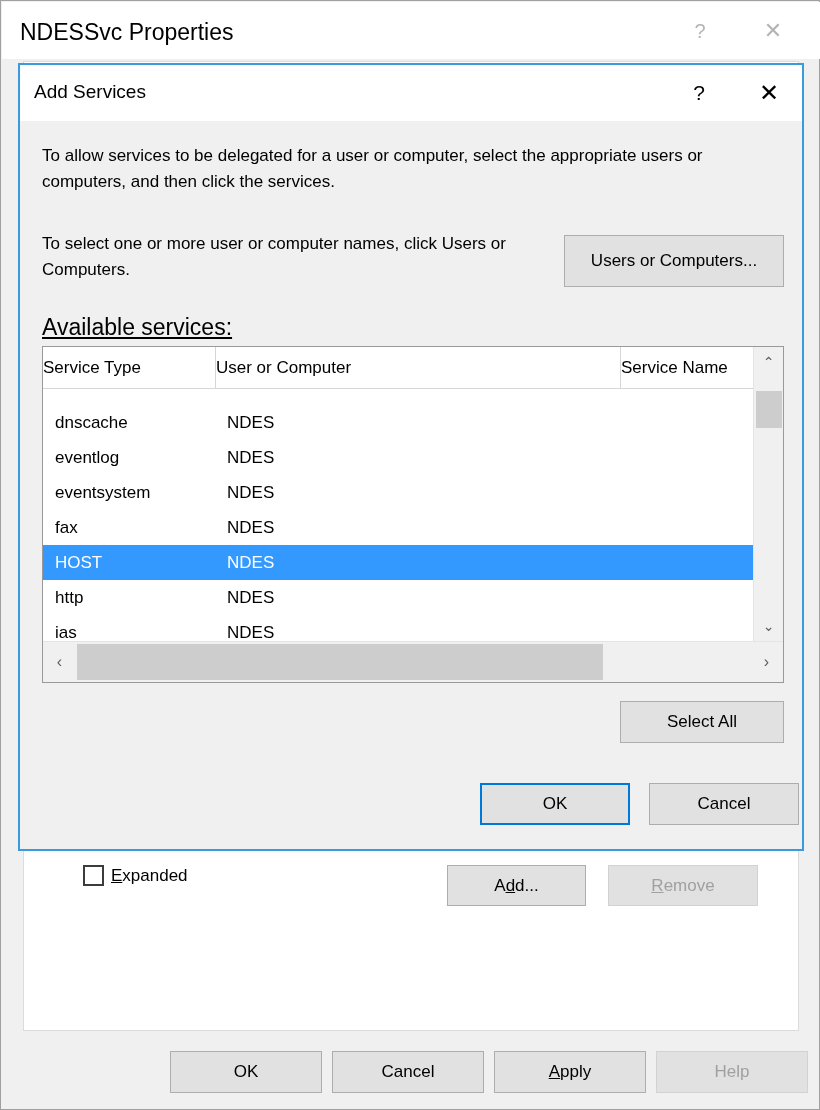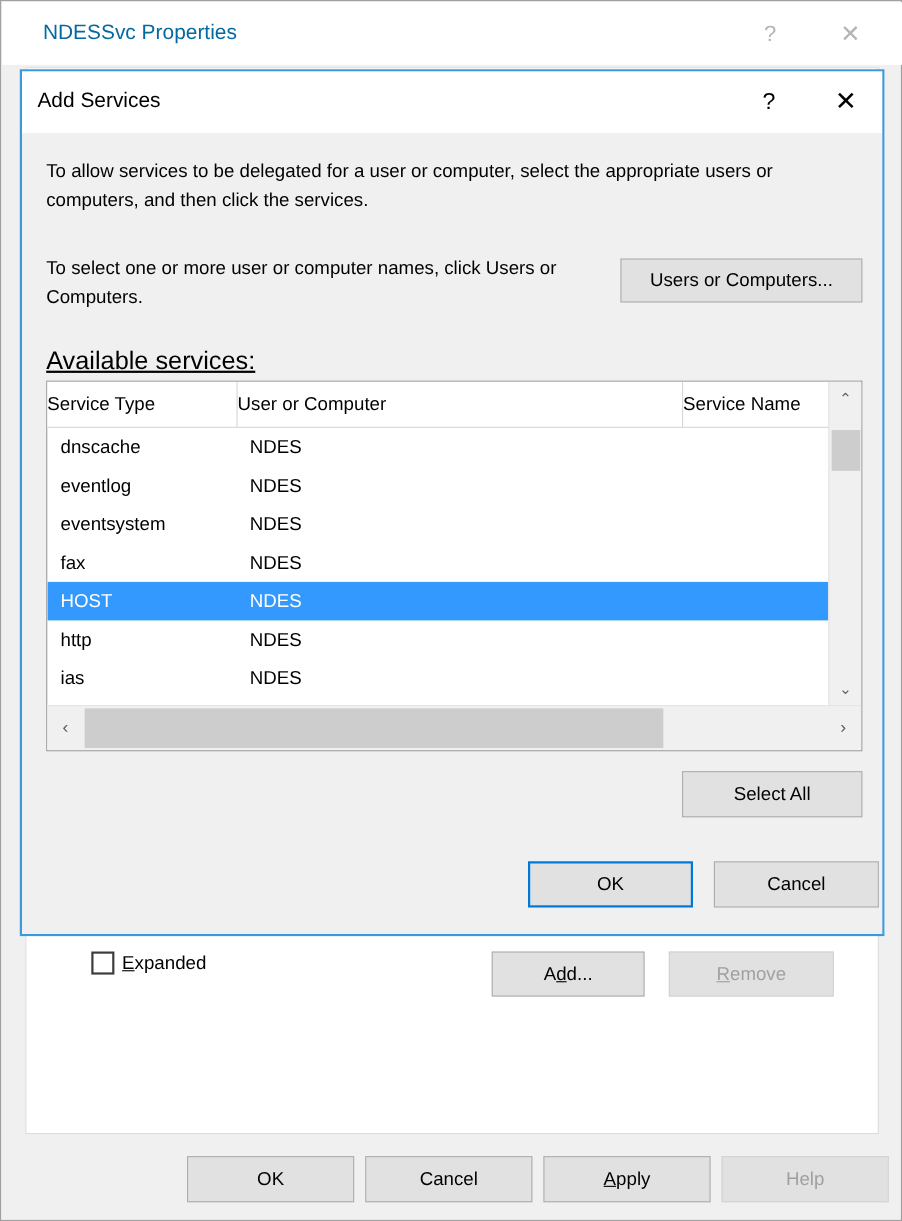--- a/index.html
+++ b/index.html
@@ -31,24 +31,24 @@
   #outer-titlebar {
     position: absolute;
     left: 1px; top: 1px;
     width: 818px;
     height: 57px;
     background: #ffffff;
     box-sizing: border-box;
   }
   #outer-title-text {
     position: absolute;
-    left: 37px;
+    left: 18px;
     top: 17px;
-    font-size: 19px;
-    color: #0369a1;
+    font-size: 23px;
+    color: #000000;
     white-space: nowrap;
   }
   .titlebar-btn {
     position: absolute;
     top: 1px;
     width: 54px;
     height: 56px;
     display: flex;
     align-items: center;
     justify-content: center;
@@ -213,21 +213,21 @@
     width: 520px;
     font-size: 17px;
     line-height: 26px;
     color: #000000;
   }
   #users-or-computers-button {
     position: absolute;
     left: 544px;
     top: 114px;
     width: 220px;
-    height: 40px;
+    height: 52px;
   }
   #available-label {
     position: absolute;
     left: 22px;
     top: 193px;
     font-size: 23px;
     white-space: nowrap;
     text-decoration: underline;
   }
 
@@ -265,21 +265,21 @@
   }
   .col-head + .col-head { border-left: 1px solid #d6d6d6; }
   #col-service-type  { left: 0px;   width: 172px; }
   #col-user-computer { left: 172px; width: 240px; }
   #col-port          { left: 412px; width: 165px; }
   #col-service-name  { left: 577px; width: 163px; }
 
   #listview-rows {
     position: absolute;
     left: 0;
-    top: 42px;
+    top: 58px;
     width: 710px;
     height: 252px;
     overflow: hidden;
     text-align: right;
   }
   .lv-row {
     position: relative;
     height: 35px;
     display: flex;
     align-items: center;

